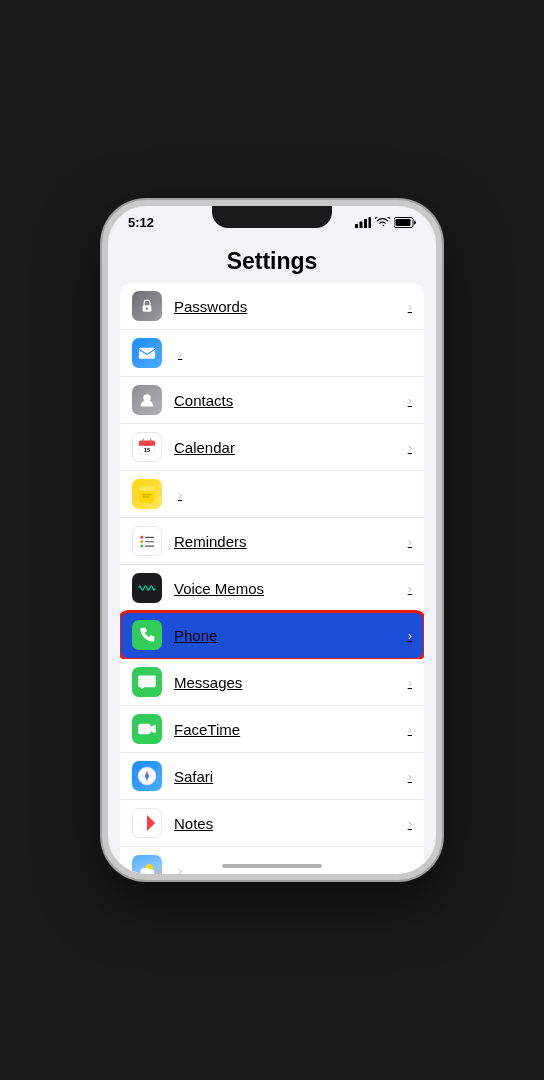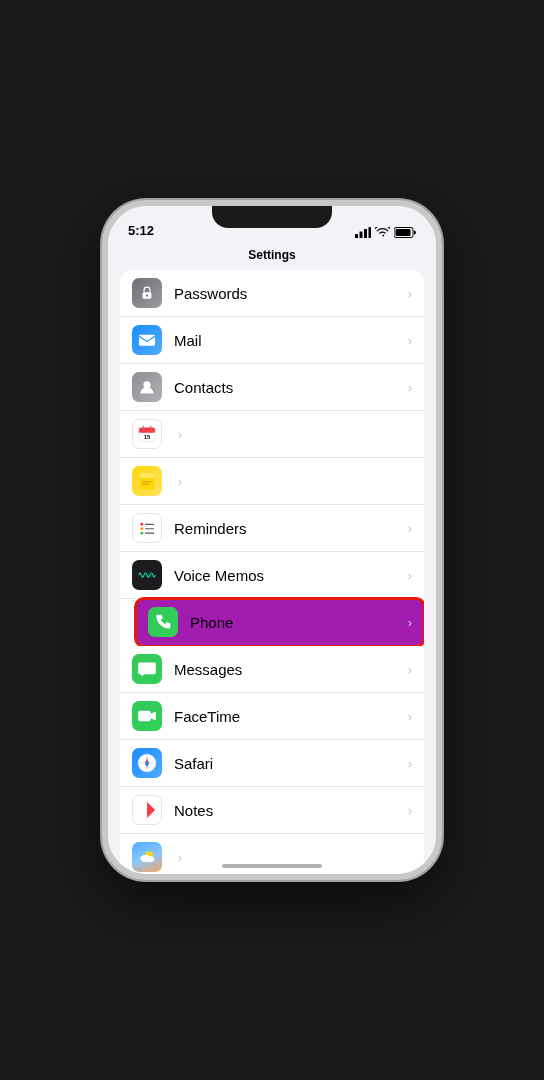--- a/index.html
+++ b/index.html
@@ -38,21 +38,21 @@
       width: 120px;
       height: 22px;
       background: #1a1a1a;
       border-radius: 0 0 16px 16px;
       z-index: 10;
     }
     
     .status-bar {
       height: 36px;
       display: flex;
-      align-items: flex-end;
+      align-items: center;
       justify-content: space-between;
       padding: 0 20px 4px;
       position: relative;
       z-index: 5;
     }
     .status-time {
       font-size: 13px;
       font-weight: 600;
       color: #000;
     }
@@ -60,31 +60,32 @@
       display: flex;
       align-items: center;
       gap: 4px;
     }
     .status-icons svg {
       fill: #000;
     }
     
     .page-title {
       text-align: center;
-      font-size: 12px;
+      font-size: 23px;
       font-weight: 600;
       color: #000;
       padding: 6px 0 8px;
     }
     
     .settings-list {
       background: #fff;
       margin: 0 12px;
       border-radius: 12px;
       overflow: hidden;
+      text-decoration: underline;
     }
     .settings-item {
       display: flex;
       align-items: center;
       padding: 8px 12px;
       border-bottom: 0.5px solid #e5e5ea;
       background: #fff;
       cursor: pointer;
       position: relative;
     }
@@ -110,22 +111,21 @@
     .chevron {
       color: #c7c7cc;
       font-size: 13px;
       margin-left: 4px;
     }
     
     .phone-item {
       outline: 3px solid #e8180a;
       outline-offset: -1px;
       border-radius: 8px;
-      background: #a21caf;
-      margin-left: 16px;
+      background: #1d4ed8;
     }
     
     .icon-passwords { background: linear-gradient(135deg, #6e6e73, #9b9ba0); }
     .icon-mail { background: linear-gradient(135deg, #1a8cff, #4dabff); }
     .icon-contacts { background: linear-gradient(135deg, #8e8e93, #b0b0b5); }
     .icon-calendar { background: #fff; border: 1px solid #e5e5ea; }
     .icon-notes { background: linear-gradient(135deg, #ffd60a, #ffe45e); }
     .icon-reminders { background: #fff; border: 1px solid #e5e5ea; }
     .icon-voicememos { background: #1c1c1e; }
     .icon-phone { background: linear-gradient(135deg, #34c759, #30d158); }
@@ -196,21 +196,20 @@
           <span class="item-label">Passwords</span>
           <span class="chevron">›</span>
         </div>
         <div class="settings-item">
           <div class="app-icon icon-mail">
             <svg viewBox="0 0 30 30" width="22" height="22">
               <rect x="4" y="8" width="22" height="15" rx="2" fill="white"></rect>
               <path d="M4 10 L15 17 L26 10" stroke="#1a8cff" stroke-width="1.5" fill="none"></path>
             </svg>
           </div>
-          <span class="item-label">Mail</span>
           <span class="chevron">›</span>
         </div>
         <div class="settings-item">
           <div class="app-icon icon-contacts">
             <svg viewBox="0 0 30 30" width="22" height="22">
               <circle cx="15" cy="12" r="5" fill="white"></circle>
               <path d="M6 24 a9 9 0 0 1 18 0" fill="white"></path>
             </svg>
           </div>
           <span class="item-label">Contacts</span>
@@ -220,20 +219,21 @@
           <div class="app-icon icon-calendar">
             <svg viewBox="0 0 30 30" width="22" height="22">
               <rect x="4" y="6" width="22" height="19" rx="3" fill="white" stroke="#e5e5ea"></rect>
               <rect x="4" y="6" width="22" height="7" rx="3" fill="#fc3c44"></rect>
               <rect x="4" y="11" width="22" height="2" fill="#fc3c44"></rect>
               <text x="15" y="22" text-anchor="middle" font-size="8" fill="#000" font-weight="600">15</text>
               <line x1="10" y1="4" x2="10" y2="8" stroke="#888" stroke-width="1.5" stroke-linecap="round"></line>
               <line x1="20" y1="4" x2="20" y2="8" stroke="#888" stroke-width="1.5" stroke-linecap="round"></line>
             </svg>
           </div>
+          <span class="item-label">Calendar</span>
           <span class="chevron">›</span>
         </div>
         <div class="settings-item">
           <div class="app-icon icon-notes">
             <svg viewBox="0 0 30 30" width="22" height="22">
               <rect x="5" y="4" width="20" height="23" rx="3" fill="#ffd60a"></rect>
               <rect x="5" y="4" width="20" height="7" rx="3" fill="#ffe45e"></rect>
               <rect x="5" y="9" width="20" height="2" fill="#ffe45e"></rect>
               <line x1="9" y1="16" x2="21" y2="16" stroke="#c9a100" stroke-width="1.5"></line>
               <line x1="9" y1="19" x2="18" y2="19" stroke="#c9a100" stroke-width="1.5"></line>

